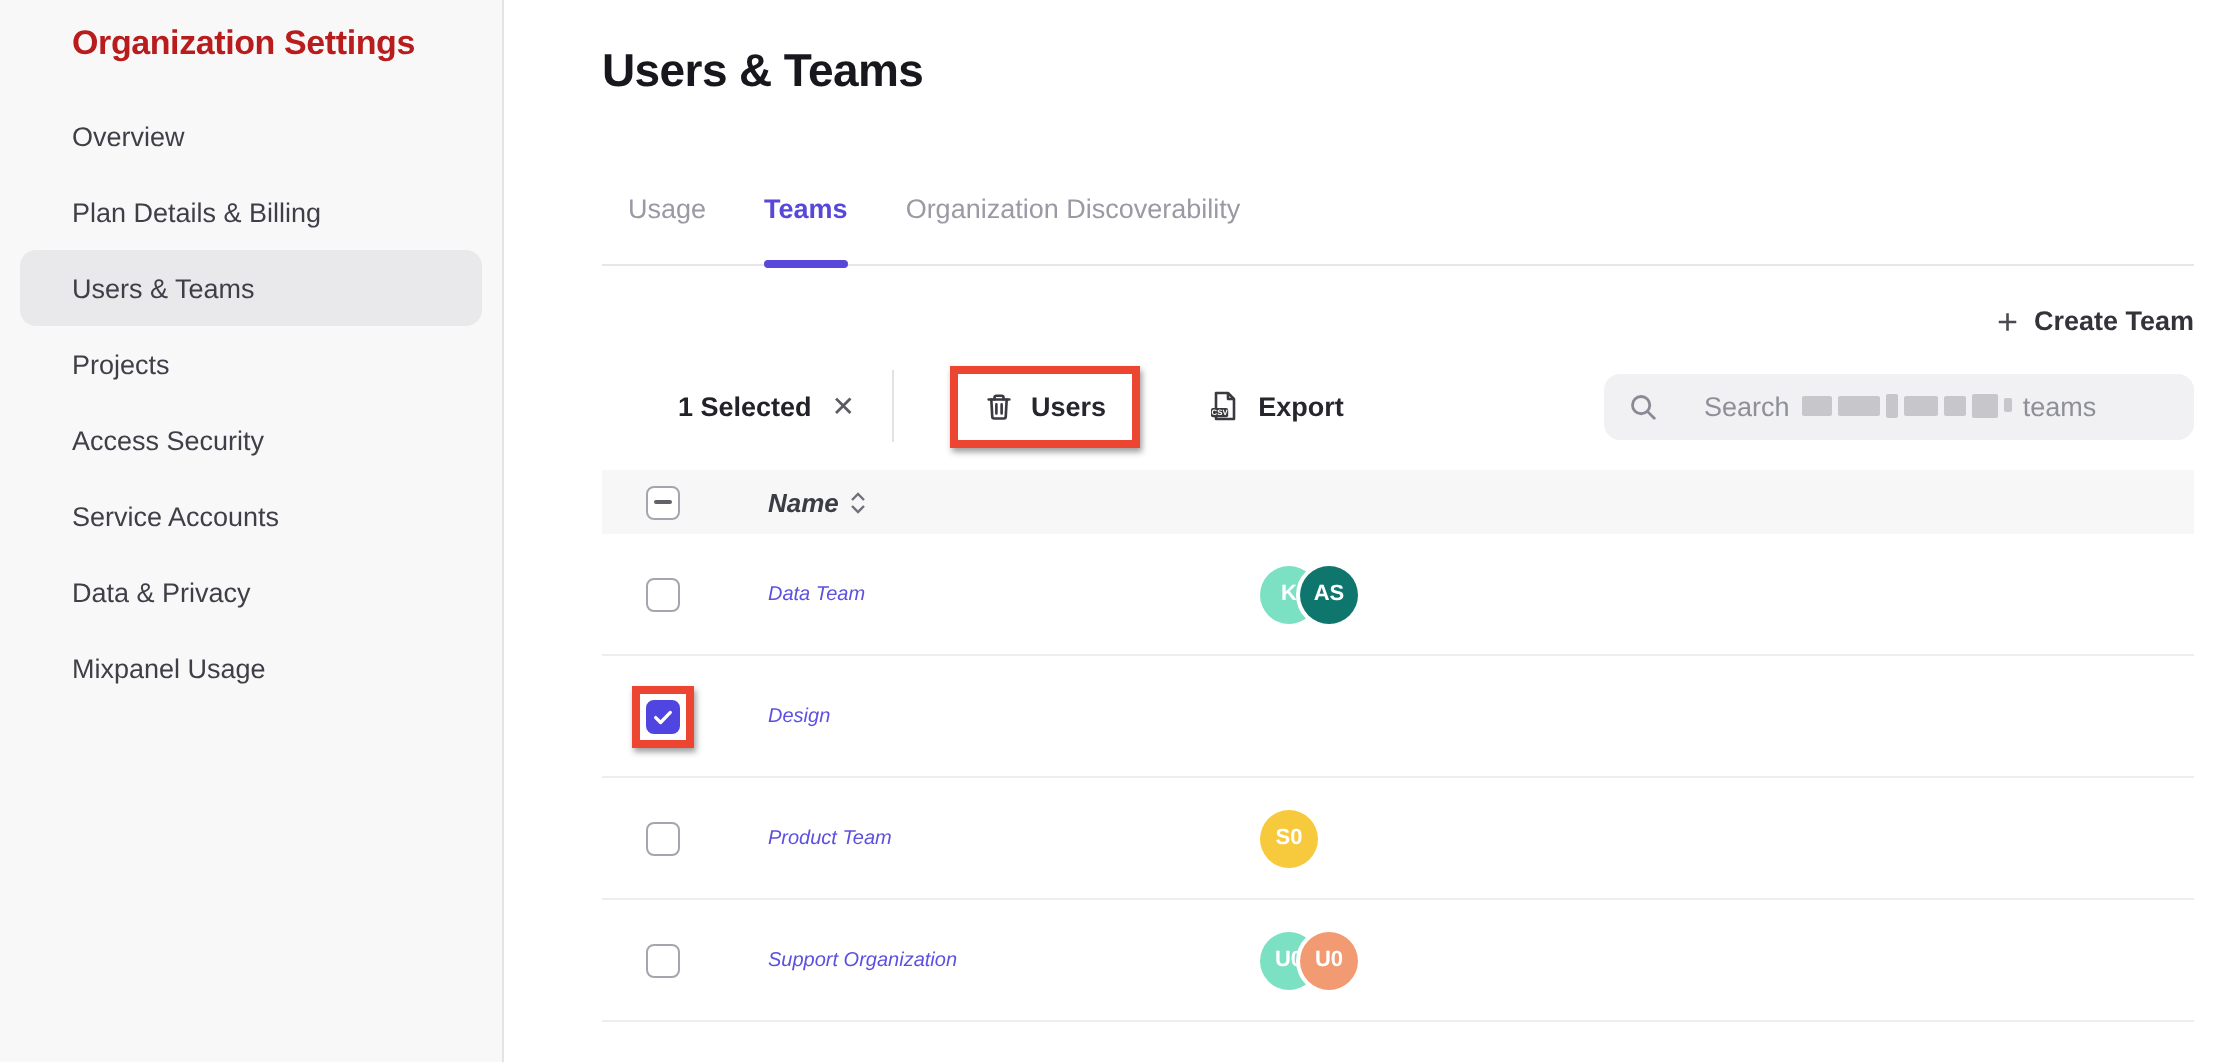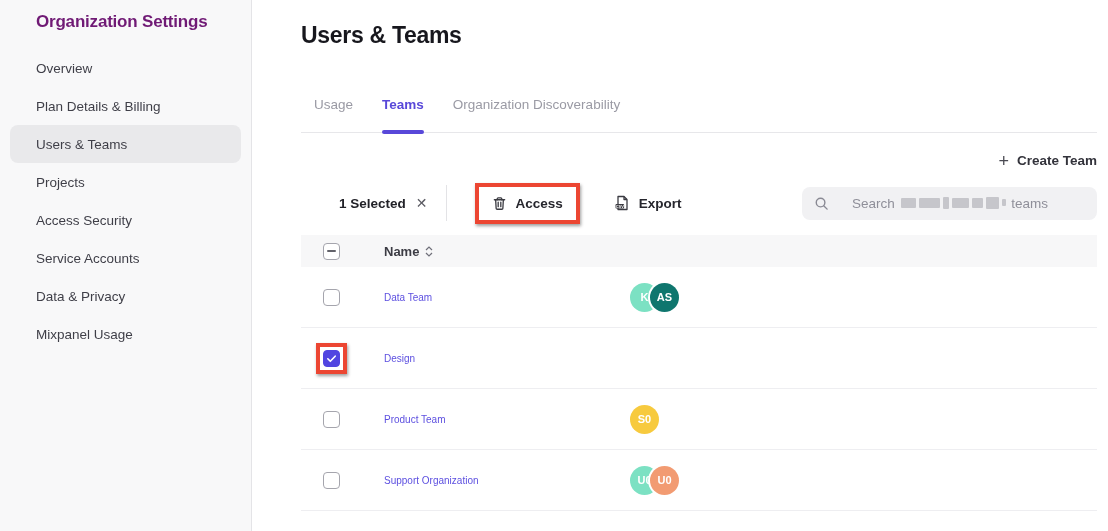--- a/index.html
+++ b/index.html
@@ -2,21 +2,21 @@
 <html style="--accent: #5848d9; --link: #5d50e0; --cb: #5145e1; --red: #ec4632;"><head>
 <meta charset="utf-8">
 <style>
   * { margin:0; padding:0; box-sizing:border-box; }
   html,body { width:1108px; height:531px; overflow:hidden; background:#fff;
     font-family:"Liberation Sans", sans-serif; }
   .app { display:flex; width:1108px; height:531px; }
 
   
   .sidebar { width:252px; height:100%; background:#f8f8f9; border-right:1px solid #e4e4e7; flex:0 0 252px; }
-  .sidebar-title { margin:12px 0 0 36px; font-size:17px; font-weight:700; color:#701a75; letter-spacing:-0.2px; }
+  .sidebar-title { margin:12px 0 0 36px; font-size:17px; font-weight:700; color:#b91c1c; letter-spacing:-0.2px; }
   .sidebar-nav { margin-top:17px; }
   .nav-item { height:38px; display:flex; align-items:center; margin:0 10px; padding:0 26px;
     border-radius:8px; font-size:13.5px; color:#3f3f48; cursor:pointer; white-space:nowrap; }
   .nav-item.selected { background:#e9e9eb; }
 
   
   .main { flex:1; padding:0 11px 0 49px; position:relative; }
   .page-title { margin-top:22px; font-size:23px; font-weight:700; color:#17171d; letter-spacing:-0.3px; }
 
   .tabs { display:flex; gap:29px; margin-top:48px; padding-left:13px; border-bottom:1px solid #e7e7ea; }
@@ -44,21 +44,21 @@
   .search-box { margin-left:auto; width:295px; height:33px; background:#f1f1f3; border-radius:8px;
     display:flex; align-items:center; gap:23px; padding:0 12px; font-size:13.5px; color:#8f8f99; cursor:text; }
   .redact { display:inline-flex; align-items:center; gap:3px; margin:0 2px; }
   .rb { display:inline-block; height:10px; border-radius:1px; background:#c6c6cb; }
 
   
   .table { margin-top:9px; }
   .thead { height:32px; background:#f7f7f8; display:flex; align-items:center; }
   .trow { height:61px; display:flex; align-items:center; border-bottom:1px solid #eeeef1; }
   .cb-cell { flex:0 0 83px; padding-left:22px; display:flex; align-items:center; }
-  .name-cell { flex:0 0 246px; display:flex; align-items:center; gap:6px; }
+  .name-cell { flex:0 0 246px; display:flex; align-items:center; gap:6px;font-style:italic; }
   .checkbox { width:17px; height:17px; border:1.5px solid #a5a5ad; border-radius:4px; background:#fff;
     display:inline-flex; align-items:center; justify-content:center; cursor:pointer; flex:0 0 17px; }
   .checkbox.checked { background:var(--cb); border-color:var(--cb); }
   .checkbox .dash { width:9px; height:2px; background:#62626a; border-radius:1px; }
   .cb-annotation { margin-left:-7px; }
   .th-name { font-size:13px; font-weight:600; color:#3c3c44; }
   .sort-icon { display:inline-flex; flex-direction:column; gap:1px; cursor:pointer; }
   .team-link { font-size:10px; color:var(--link); text-decoration:none; cursor:pointer; }
   .avatars { display:flex; align-items:center; }
   .avatar { width:29px; height:29px; border-radius:50%; color:#fff; font-size:11px; font-weight:700;
@@ -110,21 +110,21 @@
       <span class="annotation delete-annotation">
         <button class="tool-btn">
           <span style="display:inline-flex">
             <svg width="15" height="15" viewBox="0 0 16 16" fill="none" stroke="#3a3a41" stroke-width="1.4" stroke-linecap="round" stroke-linejoin="round">
               <path d="M2.5 4h11"></path>
               <path d="M5.6 4V2.9c0-.5.4-.9.9-.9h3c.5 0 .9.4.9.9V4"></path>
               <path d="M3.9 4l.5 9.1c0 .5.5 1 1.1 1h5c.6 0 1.1-.5 1.1-1L12.1 4"></path>
               <path d="M6.6 6.6v4.8M9.4 6.6v4.8"></path>
             </svg>
           </span>
-          <span>Access</span>
+          <span>Users</span>
         </button>
       </span>
 
       <button class="tool-btn export-btn">
         <span style="display:inline-flex">
           <svg width="16" height="16" viewBox="0 0 16 16">
             <path d="M4 1.5h6l3 3V14.5H4z" fill="none" stroke="#3a3a41" stroke-width="1.3" stroke-linejoin="round"></path>
             <path d="M10 1.5v3h3" fill="none" stroke="#3a3a41" stroke-width="1.3" stroke-linejoin="round"></path>
             <rect x="1.5" y="9" width="8.6" height="4.6" rx="1" fill="#3a3a41"></rect>
             <text x="5.8" y="12.7" font-size="3.9" fill="#ffffff" text-anchor="middle" font-weight="bold" font-family="Liberation Sans, sans-serif">CSV</text>

